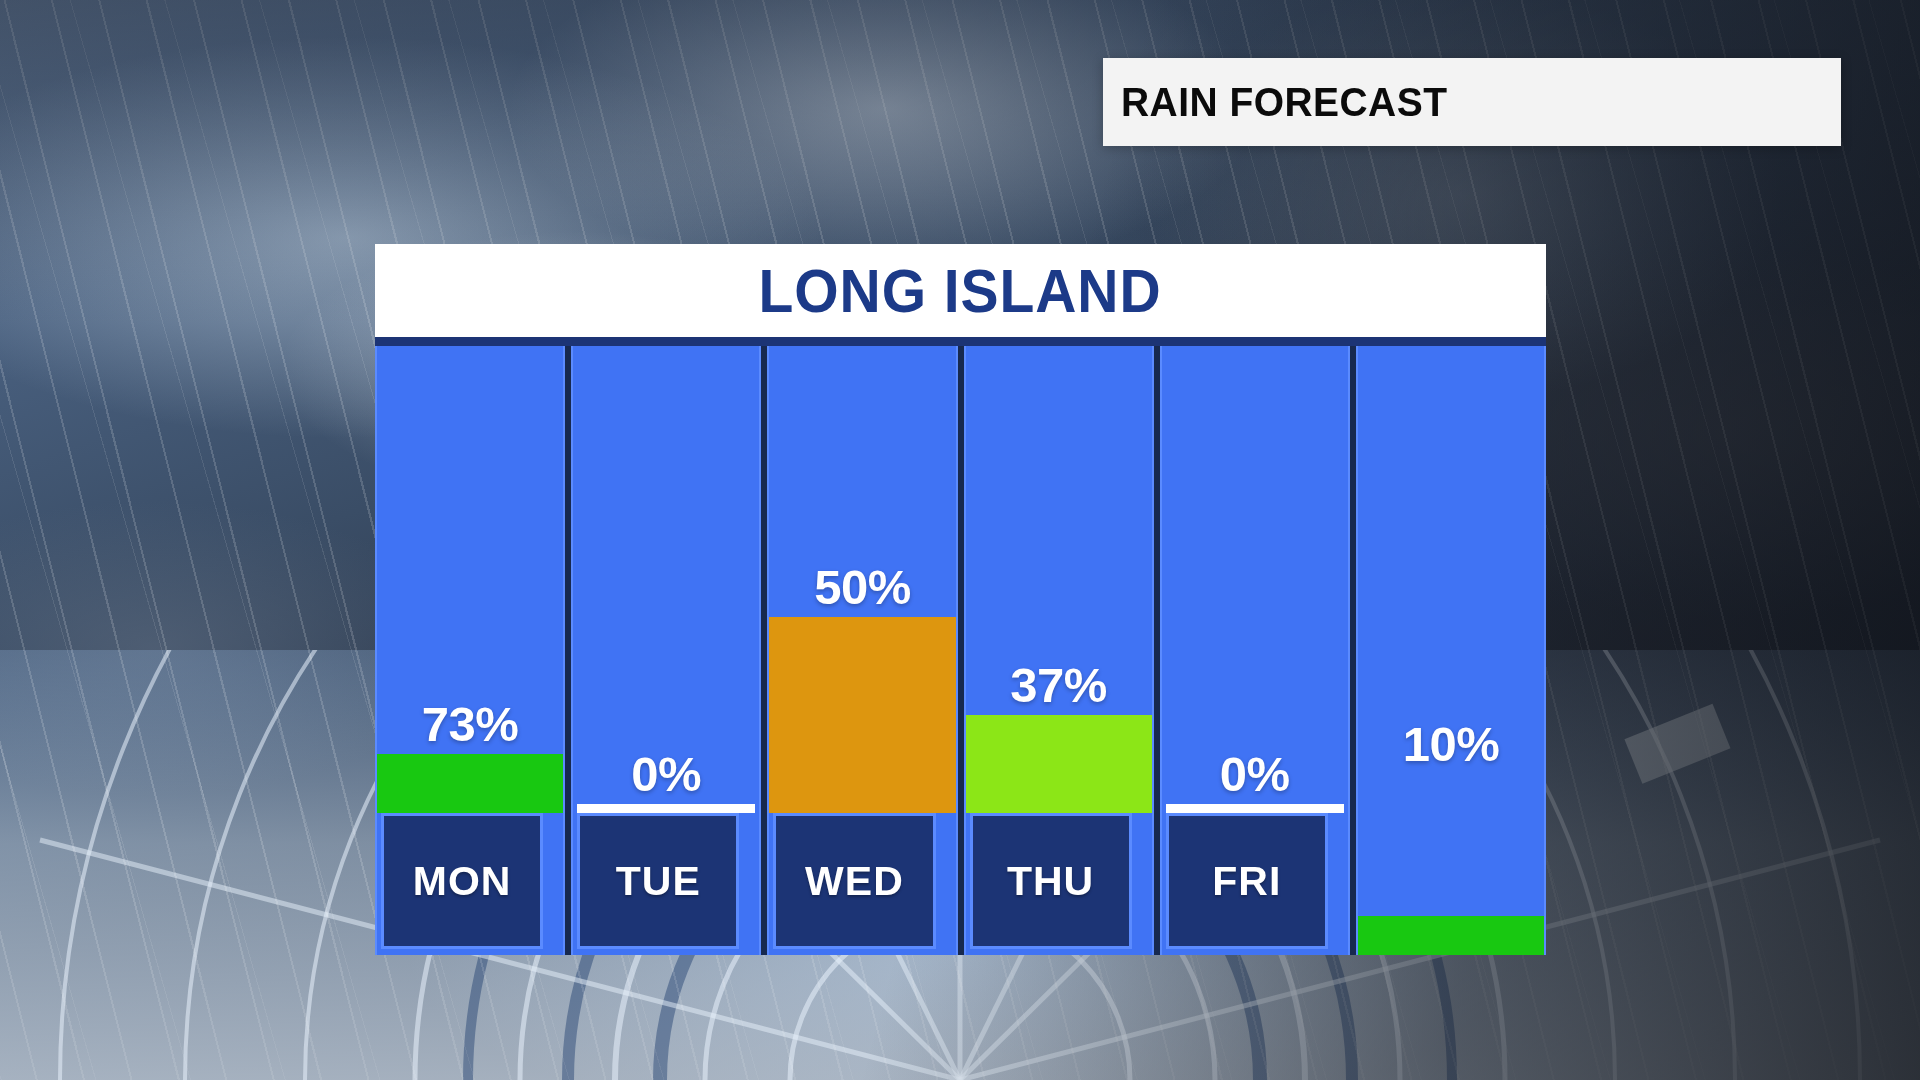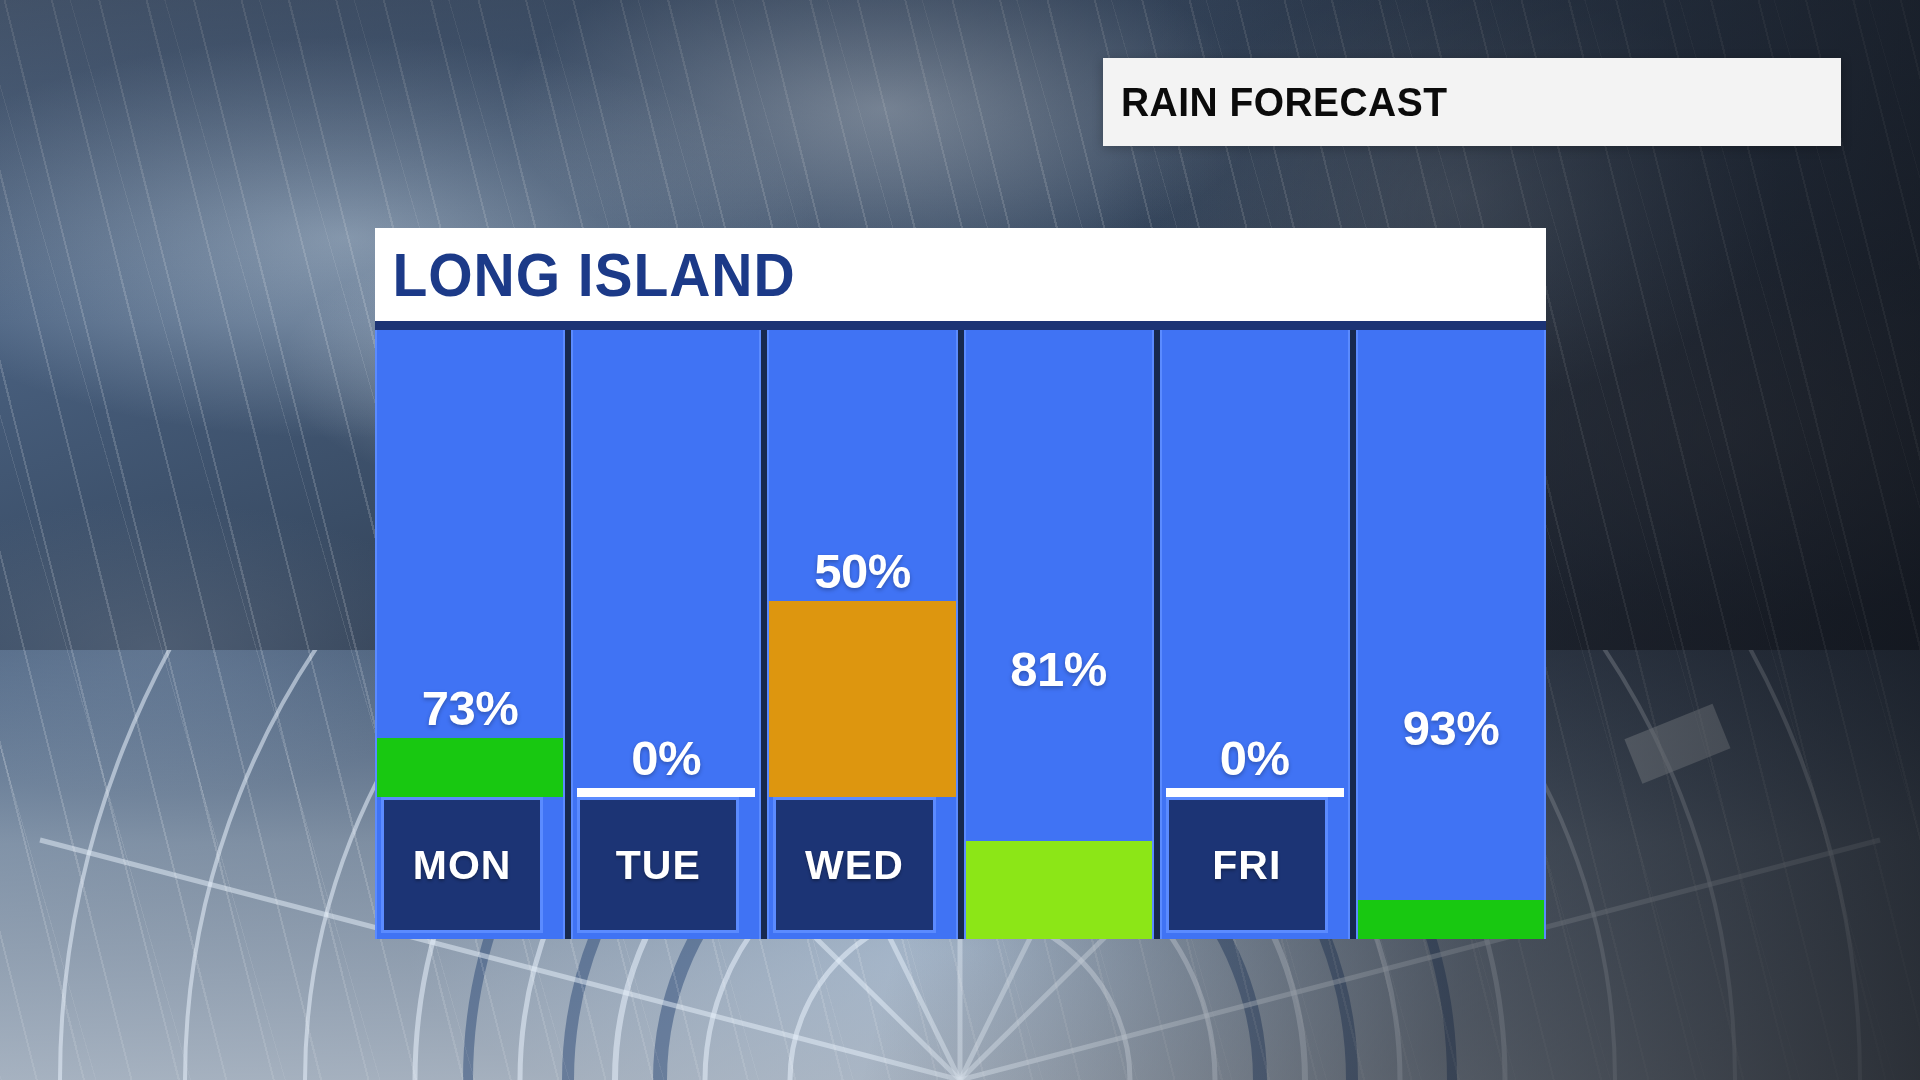--- a/index.html
+++ b/index.html
@@ -76,22 +76,23 @@
     transform:scaleX(0.95); transform-origin:left center;
     white-space:nowrap;
   }
 
   
   #panel {
     position:absolute; left:375px; top:228px; width:1171px; height:720px;
   }
   #panel-header {
     height:102px; background:#ffffff;
-    display:flex; align-items:center; 
+    display:flex; align-items:center; justify-content:center;
     border-bottom:9px solid #1c3475;
+    margin-top:16px;
   }
   #panel-header .city {
     font-size:62px; font-weight:bold; color:#1c3a88;
     letter-spacing:1px;
     transform:scaleX(0.92);
     white-space:nowrap;
   }
 
   #columns {
     height:609px;
@@ -232,36 +233,39 @@
         <div class="pct-label" style="bottom: 340px; top: auto;">50%</div>
         <div class="bar" style="height: 196px; background: rgb(221, 150, 15);"></div>
         <div class="footer">
           <span class="day">WED</span>
         </div>
       </div>
     </div>
 
     <div class="col">
       <div class="col-inner">
-        <div class="pct-label" style="bottom: 242px; top: auto;">81%</div>
+        <div class="pct-label" style="bottom: 242px; top: auto;">37%</div>
         <div class="bar" style="height: 98px; background: rgb(140, 230, 23);"></div>
+        <div class="footer">
+          <span class="day">THU</span>
+        </div>
       </div>
     </div>
 
     <div class="col">
       <div class="col-inner">
         <div class="pct-label" style="bottom: 153px; top: auto;">0%</div>
         <div class="zeroline" style="background: rgb(255, 255, 255);"></div>
         <div class="footer">
           <span class="day">FRI</span>
         </div>
       </div>
     </div>
 
     <div class="col">
       <div class="col-inner">
-        <div class="pct-label" style="bottom: 183px; top: auto;">93%</div>
+        <div class="pct-label" style="bottom: 183px; top: auto;">10%</div>
         <div class="bar" style="height: 39px; background: rgb(24, 200, 17);"></div>
       </div>
     </div>
 
   </div>
 </div>
 
 </body></html>

